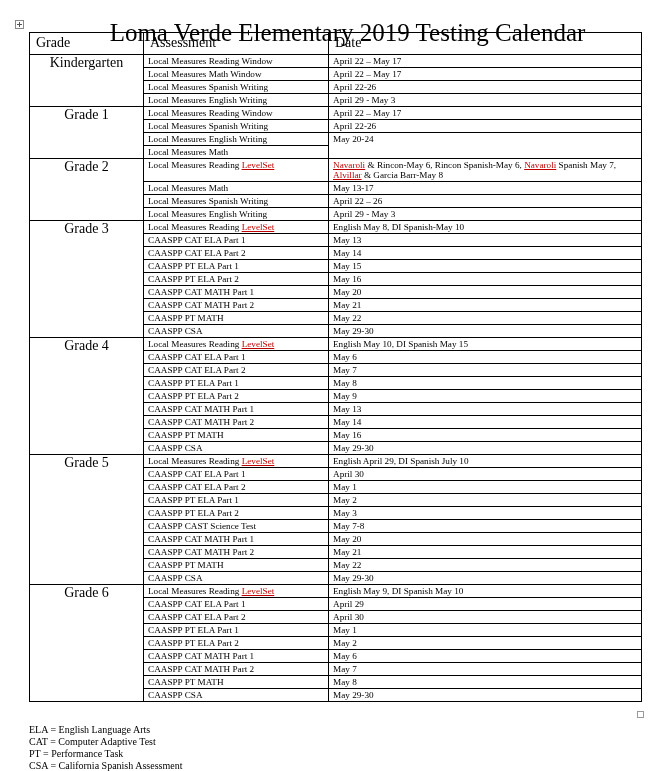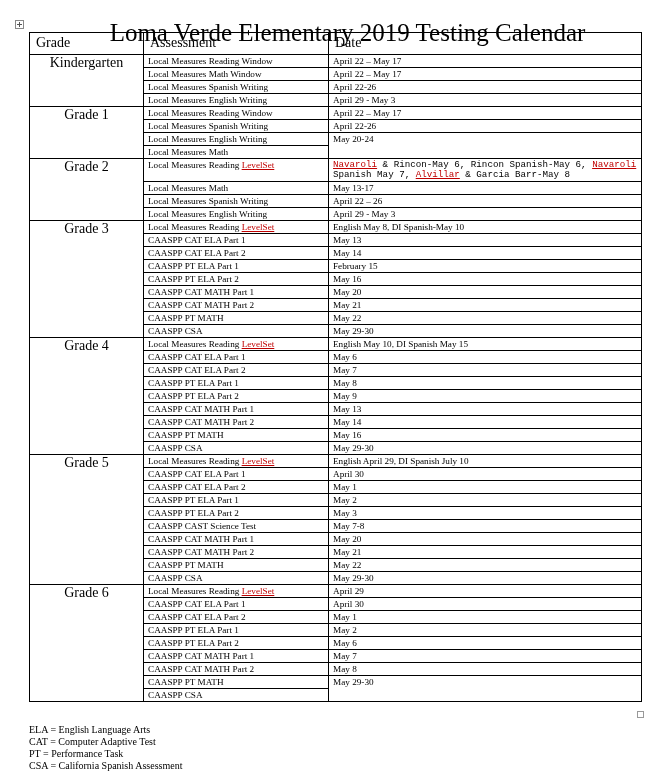--- a/index.html
+++ b/index.html
@@ -116,21 +116,20 @@
     vertical-align: top;
     white-space: nowrap;
     overflow: hidden;
   }
   table.inner tr:last-child td {
     border-bottom: 0;
   }
   table.inner td.multi {
     white-space: normal;
     line-height: 10px;
-    font-family: Liberation Mono, monospace;
   }
   .red {
     color: #c00000;
     text-decoration: underline;
     text-decoration-color: #c00000;
   }
 
   .legend {
     position: absolute;
     left: 29px;
@@ -319,21 +318,21 @@
                 <tr>
                   <td>English May 8, DI Spanish-May 10</td>
                 </tr>
                 <tr>
                   <td>May 13</td>
                 </tr>
                 <tr>
                   <td>May 14</td>
                 </tr>
                 <tr>
-                  <td>February 15</td>
+                  <td>May 15</td>
                 </tr>
                 <tr>
                   <td>May 16</td>
                 </tr>
                 <tr>
                   <td>May 20</td>
                 </tr>
                 <tr>
                   <td>May 21</td>
                 </tr>
@@ -522,20 +521,23 @@
                 </tr>
                 <tr>
                   <td>CAASPP CSA</td>
                 </tr>
               </tbody>
             </table>
           </td>
           <td class="cellwrap">
             <table class="inner">
               <tbody>
+                <tr>
+                  <td>English May 9, DI Spanish May 10</td>
+                </tr>
                 <tr>
                   <td>April 29</td>
                 </tr>
                 <tr>
                   <td>April 30</td>
                 </tr>
                 <tr>
                   <td>May 1</td>
                 </tr>
                 <tr>

